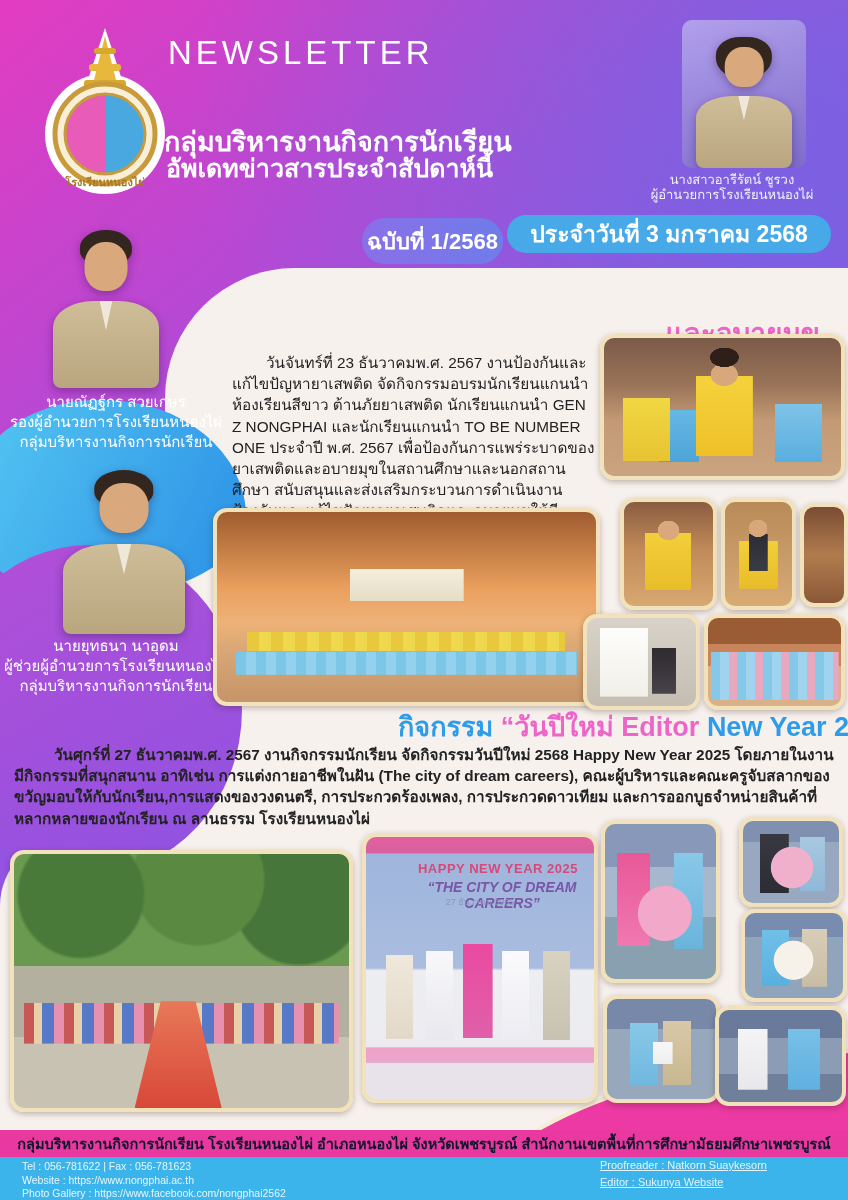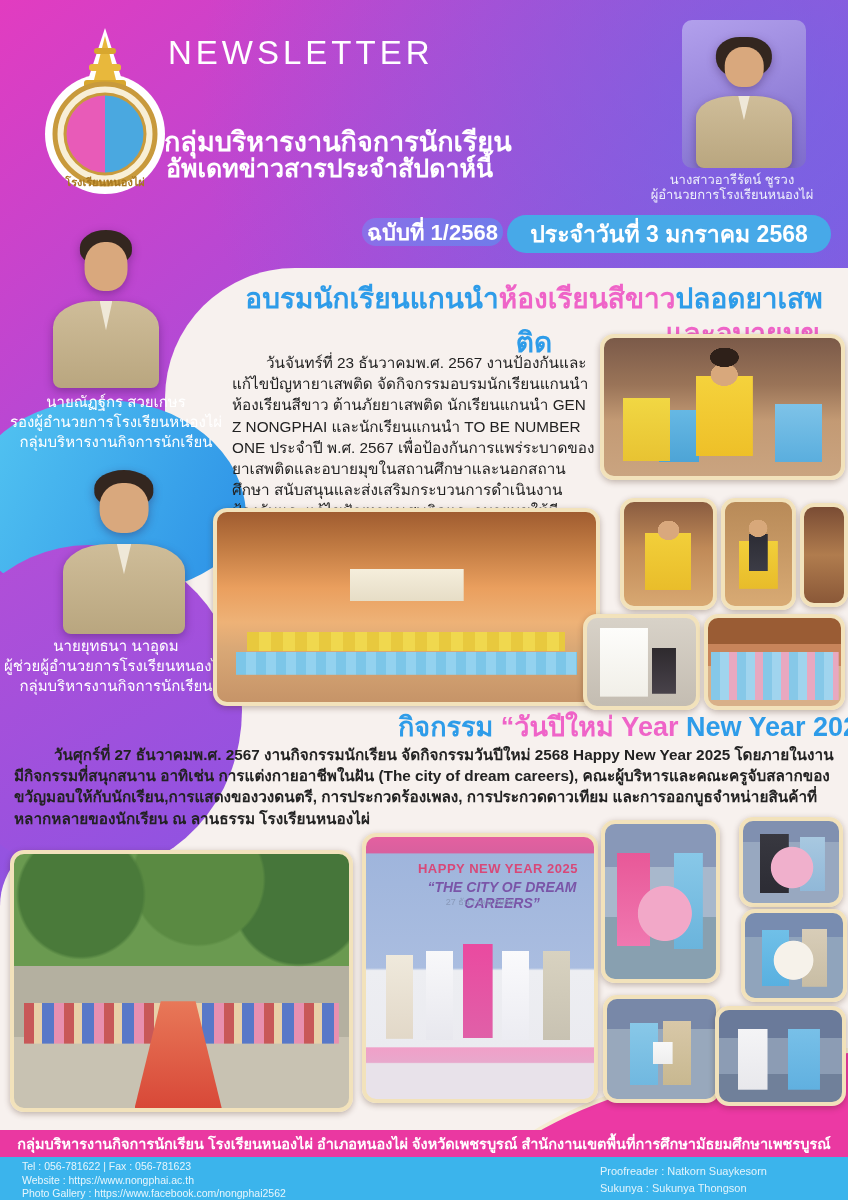--- a/index.html
+++ b/index.html
@@ -23,21 +23,21 @@
   .z4{z-index:4;}
   .hdr-newsletter{position:absolute;left:168px;top:34px;font-size:33px;letter-spacing:4px;color:#fff;font-weight:500;}
   .hdr-title{position:absolute;left:160px;top:58px;font-size:56px;font-weight:800;color:#fff;}
   .hdr-subtitle{position:absolute;left:164px;top:120px;font-size:27px;font-weight:700;color:#fff;}
   .hdr-tagline{position:absolute;left:166px;top:148px;font-size:25px;font-weight:800;color:#fff;}
   .logo{position:absolute;left:36px;top:26px;width:138px;height:172px;}
   .director-photo{position:absolute;left:682px;top:20px;width:124px;height:148px;border-radius:10px;
     background:linear-gradient(160deg,#b2a0ec,#7e6ccc);overflow:hidden;}
   .director-name{position:absolute;left:622px;top:172px;width:220px;text-align:center;font-size:13px;line-height:15px;color:#eef0fb;}
   .pill{position:absolute;color:#fff;font-weight:700;display:flex;align-items:center;justify-content:center;}
-  .pill-issue{left:362px;top:218px;width:141px;height:28px;border-radius:24px;font-size:22px;
+  .pill-issue{left:362px;top:218px;width:141px;height:46px;border-radius:24px;font-size:22px;
     background:linear-gradient(90deg,#8a6fe8,#6f7cea);}
   .pill-date{left:507px;top:215px;width:324px;height:38px;border-radius:27px;font-size:23px;background:#47a9e8;}
   
   .person{position:absolute;filter:drop-shadow(0 3px 5px rgba(40,10,60,.35));}
   .p-body{position:absolute;left:4%;right:4%;bottom:0;height:52%;background:linear-gradient(#cfbd99,#b9a67f);
     border-radius:38% 38% 8px 8px/30% 30% 8px 8px;}
   .p-body::before{content:"";position:absolute;left:44%;top:0;width:12%;height:34%;background:#efe8d8;
     clip-path:polygon(0 0,100% 0,50% 100%);}
   .p-head{position:absolute;left:50%;top:13%;width:37%;height:29%;transform:translateX(-50%);
     background:#d9a87d;border-radius:46% 46% 44% 44%;}
@@ -127,24 +127,24 @@
     radial-gradient(closest-side,#f6f2ea 0 90%,transparent 94%) 50% 62%/44% 50% no-repeat,
     linear-gradient(#70c0e8,#58b0e0) 24% 60%/28% 66% no-repeat,
     linear-gradient(#d8cdb8,#c8bda4) 78% 58%/26% 68% no-repeat,
     linear-gradient(180deg,#788cb0 0 28%,#90a4bc 28%);}
   .ph-handover{left:715px;top:1006px;width:131px;height:100px;background:
     linear-gradient(#f4f4f6,#e8e8ec) 20% 60%/24% 66% no-repeat,
     linear-gradient(#78c0e8,#60b0e0) 76% 60%/26% 66% no-repeat,
     linear-gradient(180deg,#6a7a9a 0 30%,#8c9cb4 30% 70%,#70809a 70%);}
   
   .footer-pink{position:absolute;left:0;top:1130px;width:848px;height:27px;background:#ea38a1;z-index:5;
-    display:flex;align-items:center;justify-content:center;color:#ffffff;font-size:14.5px;font-weight:700;}
+    display:flex;align-items:center;justify-content:center;color:#0f172a;font-size:14.5px;font-weight:700;}
   .footer-blue{position:absolute;left:0;top:1157px;width:848px;height:54px;background:#3bb4ec;z-index:5;}
   .contact{position:absolute;left:22px;top:3px;font-size:10.5px;line-height:13.5px;color:rgba(255,255,255,.88);}
-  .credits{position:absolute;left:600px;top:6px;font-size:11px;line-height:17px;color:rgba(255,255,255,.85);}
+  .credits{position:absolute;left:600px;top:0;font-size:11px;line-height:17px;color:rgba(255,255,255,.85);text-decoration:underline;}
 </style>
 </head>
 <body>
 
 <div class="page">
 
   <div class="card1"></div>
   <div class="blue-blob"></div>
   <div class="purple-blob"></div>
   <div class="card2"></div>
@@ -198,36 +198,33 @@
     <div class="p-hair"></div>
     <div class="p-body"></div>
     <div class="p-head"></div>
   </div>
   <div class="staff-name staff2">
     <div>นายยุทธนา  นาอุดม</div>
     <div>ผู้ช่วยผู้อำนวยการโรงเรียนหนองไผ่</div>
     <div>กลุ่มบริหารงานกิจการนักเรียน</div>
   </div>
 
-  <div class="s1-line1">
-    <span class="t-blue">อบรมนักเรียนแกนนำ</span><span class="t-pink">ห้องเรียนสีขาว</span><span class="t-blue">ปลอดยาเสพติด</span>
-  </div>
   <div class="s1-line2 t-pink">และอบายมุข</div>
   <div class="body-text s1-body">วันจันทร์ที่ 23 ธันวาคมพ.ศ. 2567 งานป้องกันและแก้ไขปัญหายาเสพติด จัดกิจกรรมอบรมนักเรียนแกนนำห้องเรียนสีขาว ต้านภัยยาเสพติด นักเรียนแกนนำ GEN Z NONGPHAI และนักเรียนแกนนำ TO BE NUMBER ONE ประจำปี พ.ศ. 2567 เพื่อป้องกันการแพร่ระบาดของยาเสพติดและอบายมุขในสถานศึกษาและนอกสถานศึกษา สนับสนุนและส่งเสริมกระบวนการดำเนินงานป้องกันและแก้ไขปัญหายาเสพติดและอบายมุขให้มีกระบวนการที่เข้มแข็งต่อเนื่องและยั่งยืน ณ หอประชุมสมานฉันท์ โรงเรียนหนองไผ่</div>
 
   <div class="photo ph-speech"></div>
   <div class="photo ph-hall"></div>
   <div class="photo ph-wyellow"></div>
   <div class="photo ph-mscarf"></div>
   <div class="photo ph-edge1"></div>
   <div class="photo ph-board"></div>
   <div class="photo ph-crowd"></div>
 
   <div class="s2-title">
-    <span class="t-blue">กิจกรรม </span><span class="t-pink">“วันปีใหม่ Year </span><span class="t-blue">New Year 2025”</span>
+    <span class="t-blue">กิจกรรม </span><span class="t-pink">“วันปีใหม่ Editor </span><span class="t-blue">New Year 2025”</span>
   </div>
   <div class="body-text s2-body">วันศุกร์ที่ 27 ธันวาคมพ.ศ. 2567 งานกิจกรรมนักเรียน จัดกิจกรรมวันปีใหม่ 2568 Happy New Year 2025 โดยภายในงานมีกิจกรรมที่สนุกสนาน อาทิเช่น การแต่งกายอาชีพในฝัน (The city of dream careers), คณะผู้บริหารและคณะครูจับสลากของขวัญมอบให้กับนักเรียน,การแสดงของวงดนตรี, การประกวดร้องเพลง, การประกวดดาวเทียม และการออกบูธจำหน่ายสินค้าที่หลากหลายของนักเรียน ณ ลานธรรม โรงเรียนหนองไผ่</div>
 
   <div class="photo ph-group">
     <div class="carpet"></div>
   </div>
   <div class="photo ph-stage">
     <div class="stage-t1">HAPPY NEW YEAR 2025</div>
     <div class="stage-t2">“THE CITY OF DREAM CAREERS”</div>
     <div class="stage-t3">27 ธันวาคม 3965</div>
@@ -240,17 +237,17 @@
 
   <div class="footer-pink">กลุ่มบริหารงานกิจการนักเรียน โรงเรียนหนองไผ่ อำเภอหนองไผ่ จังหวัดเพชรบูรณ์ สำนักงานเขตพื้นที่การศึกษามัธยมศึกษาเพชรบูรณ์</div>
   <div class="footer-blue">
     <div class="contact">
       <div>Tel : 056-781622   |   Fax : 056-781623</div>
       <div>Website : https://www.nongphai.ac.th</div>
       <div>Photo Gallery : https://www.facebook.com/nongphai2562</div>
     </div>
     <div class="credits">
       <div>Proofreader : Natkorn  Suaykesorn</div>
-      <div>Sukunya : Sukunya  Thongson</div>
+      <div>Editor : Sukunya  Website</div>
     </div>
   </div>
 
 </div>
 
 </body></html>

